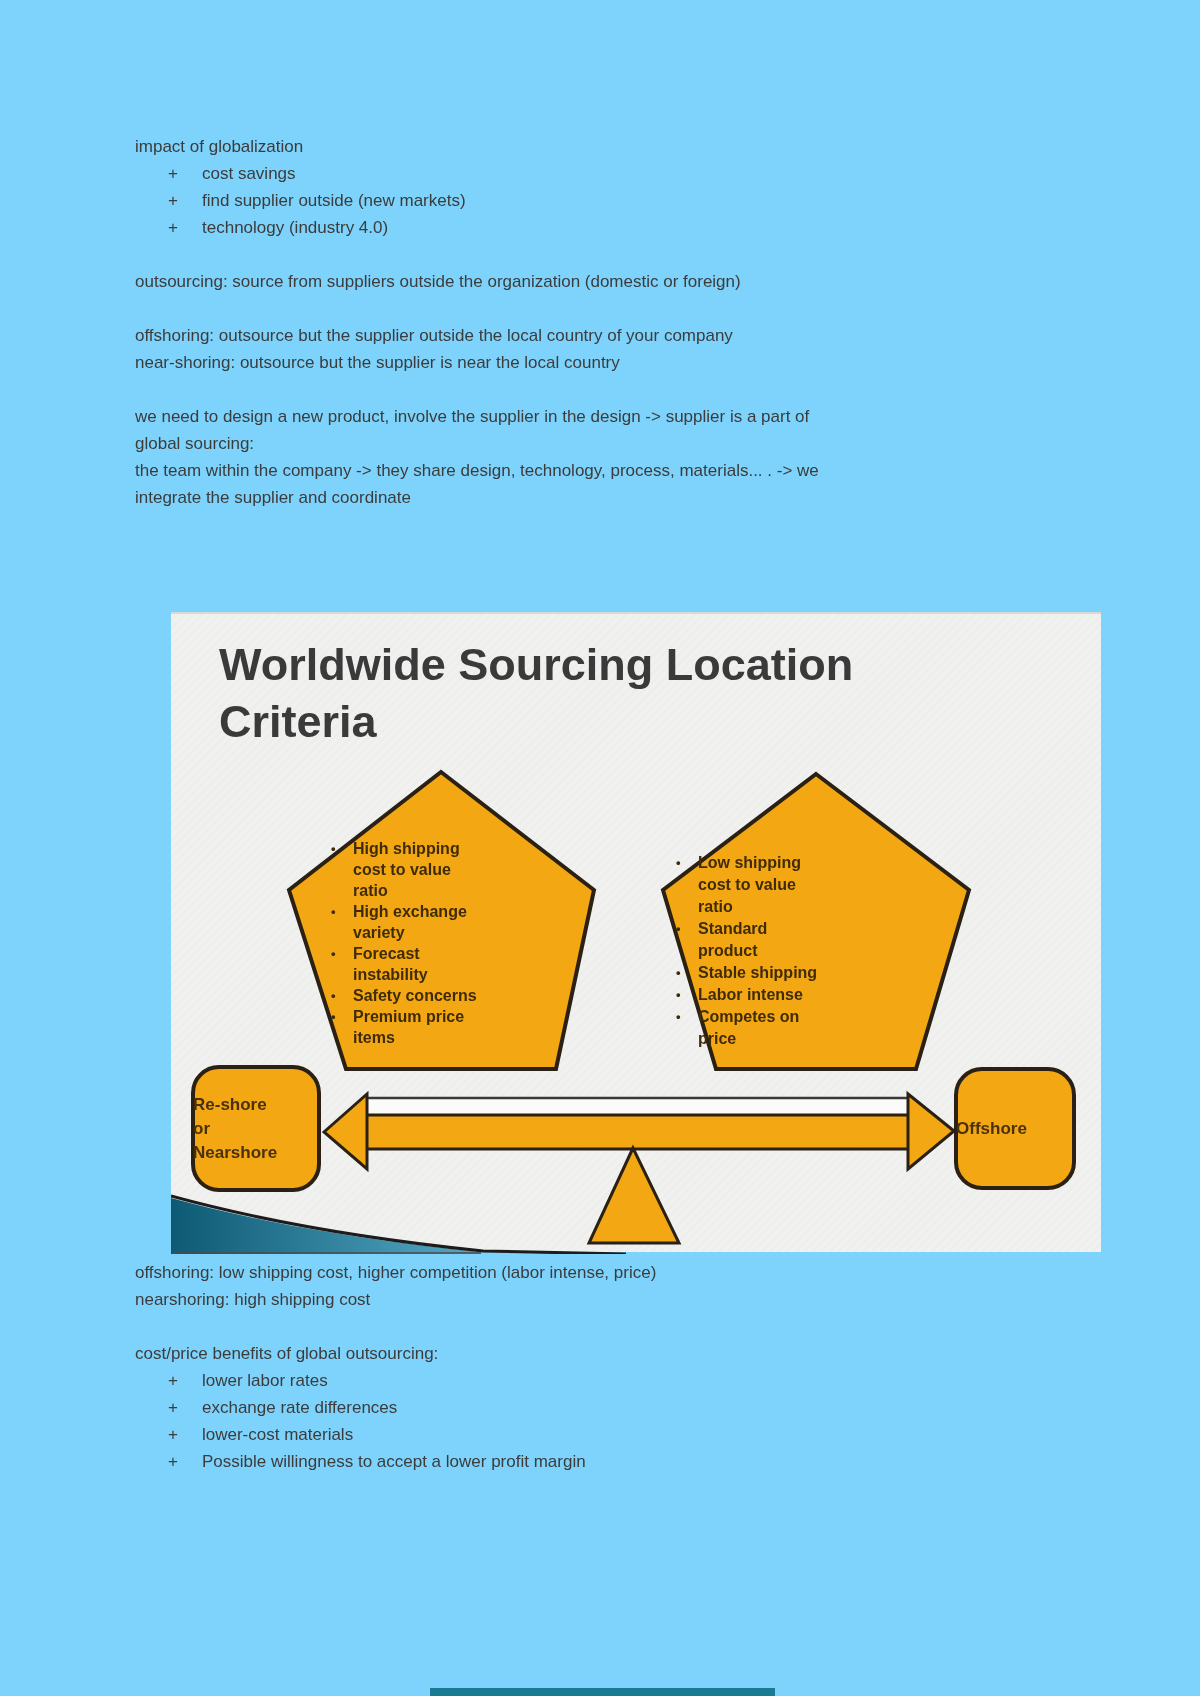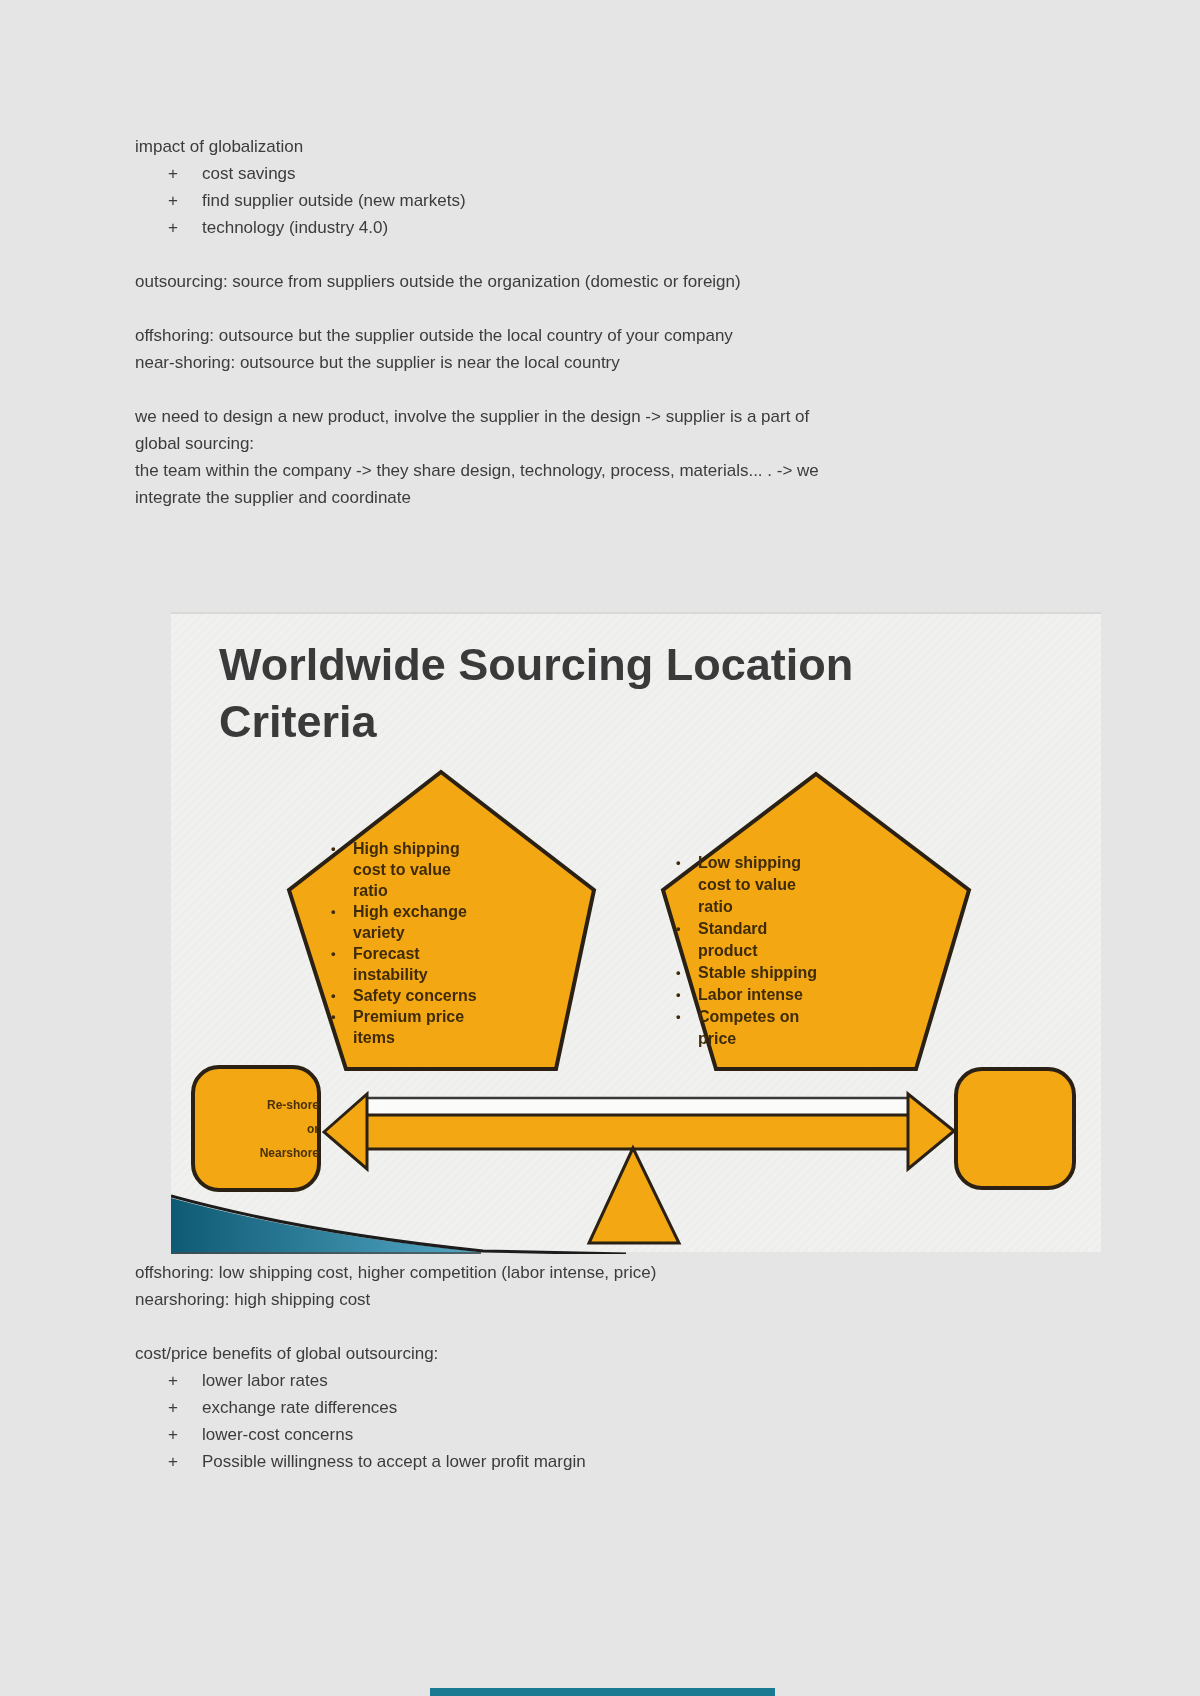--- a/index.html
+++ b/index.html
@@ -1,17 +1,17 @@
 <!DOCTYPE html>
 <html><head>
 <meta charset="utf-8">
 <style>
   html,body { margin:0; padding:0; background:#ffffff; }
   .page {
-    position:relative; width:1200px; height:1696px; background:#e5e5e5;
+    position:relative; width:1200px; height:1696px; background:#7dd3fc;
     font-family:"Liberation Sans", sans-serif; color:#3c3c3c; overflow:hidden;
   }
   
   .notes { position:absolute; left:135px; width:900px; font-size:17px; line-height:27px; }
   .notes-top { top:133px; }
   .notes-bottom { top:1259px; }
   .para { margin:0; }
   .gap { height:27px; }
   .bullets { margin:0; }
   .row { display:flex; line-height:27px; }
@@ -32,22 +32,22 @@
   .pent-list { position:absolute; list-style:none; margin:0; padding:0;
     font-weight:bold; font-size:16px; line-height:21px; color:#3f2b07; }
   .pent-list li { display:flex; }
   .pent-list .dot { width:22px; flex:none; font-size:13px; }
   .pent-list .itxt { flex:1; }
   .pl-left  { left:160px; top:224px; width:152px; }
   .pl-right { left:505px; top:238px; width:150px; line-height:22px; }
   .pl-left  .itxt { max-width:130px; }
   .pl-right .itxt { max-width:126px; }
   .box-label {
-    position:absolute; display:flex; flex-direction:column; align-items:flex-end; justify-content:center;
-    text-align:center; font-weight:bold; color:#4a3109; font-size:12px; line-height:24px;
+    position:absolute; display:flex; flex-direction:column; align-items:flex-start; justify-content:center;
+    text-align:center; font-weight:bold; color:#4a3109; font-size:17px; line-height:24px;
   }
   .bl-left  { left:22px;  top:453px; width:126px; height:123px; }
   .bl-right { left:785px; top:455px; width:118px; height:119px; }
   
   .footer-strip { position:absolute; left:430px; top:1688px; width:345px; height:8px; background:#1a7a91; }
 </style>
 </head>
 <body>
 
 <div class="page">
@@ -158,39 +158,40 @@
           <span class="dot">•</span>
           <span class="itxt">Competes on price</span>
         </li>
     </ul>
 
     <div class="box-label bl-left">
       <div>Re-shore</div>
       <div>or</div>
       <div>Nearshore</div>
     </div>
+    <div class="box-label bl-right">Offshore</div>
   </div>
 
   <section class="notes notes-bottom">
     <p class="para">offshoring: low shipping cost, higher competition (labor intense, price)</p>
     <p class="para">nearshoring: high shipping cost</p>
     <div class="gap"></div>
     <p class="para">cost/price benefits of global outsourcing:</p>
     <div class="bullets">
       <div class="row">
         <span class="plus"><span>+</span></span>
         <span class="btxt">lower labor rates</span>
       </div>
       <div class="row">
         <span class="plus"><span>+</span></span>
         <span class="btxt">exchange rate differences</span>
       </div>
       <div class="row">
         <span class="plus"><span>+</span></span>
-        <span class="btxt">lower-cost concerns</span>
+        <span class="btxt">lower-cost materials</span>
       </div>
       <div class="row">
         <span class="plus"><span>+</span></span>
         <span class="btxt">Possible willingness to accept a lower profit margin</span>
       </div>
     </div>
   </section>
 
   <div class="footer-strip"></div>
 </div>

